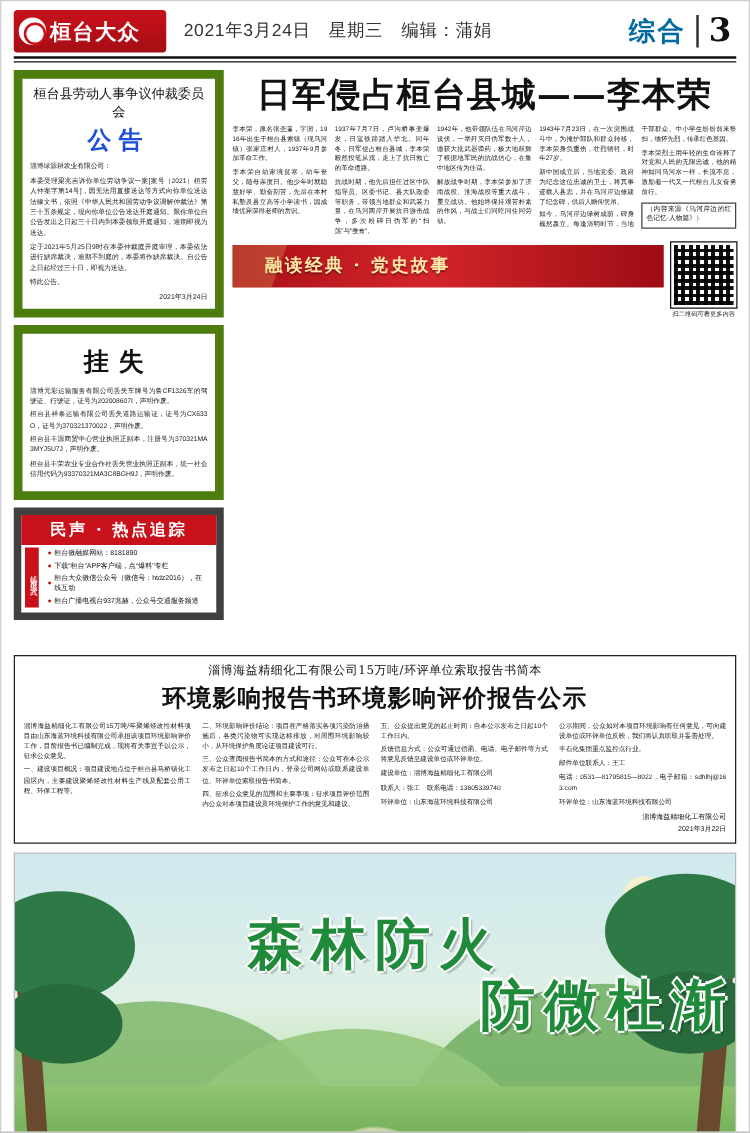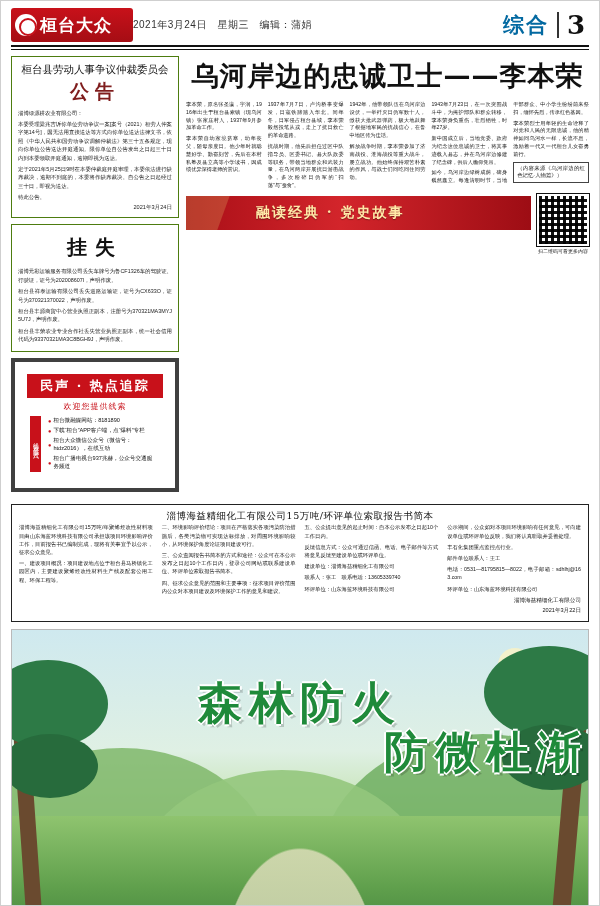--- a/index.html
+++ b/index.html
@@ -58,22 +58,23 @@
   }
   .logo-text {
     color: #fff;
     font-family: "DejaVu Serif", serif;
     font-size: 17px;
     font-weight: bold;
     letter-spacing: 1px;
     white-space: nowrap;
   }
   .masthead-meta {
-    font-size: 10px;
+    font-size: 14px;
     color: #333;
+    margin-left: 14px;
     letter-spacing: .5px;
     white-space: nowrap;
   }
   .masthead-right {
     margin-left: auto;
     display: flex;
     align-items: center;
     gap: 8px;
     padding-right: 4px;
   }
@@ -117,40 +118,40 @@
     width: 168px;
     flex: 0 0 168px;
   }
   .col-right {
     flex: 1 1 auto;
     min-width: 0;
   }
 
   
   .box {
-    border: 1px solid #4d7c0f;
+    border: 7px solid #4d7c0f;
     padding: 5px 6px;
     box-sizing: border-box;
     margin-bottom: 6px;
   }
   .notice-title {
     text-align: center;
     font-family: "DejaVu Serif", serif;
     font-size: 10.5px;
     line-height: 1.4;
     color: #111;
     margin-bottom: 2px;
   }
   .notice-big {
     text-align: center;
     font-family: "DejaVu Serif", serif;
     font-size: 19px;
     font-weight: bold;
     letter-spacing: 6px;
-    color: #7f1d1d;
+    color: #1d4ed8;
     margin: 1px 0 4px 0;
   }
   .tiny-text {
     font-size: 5.4px;
     line-height: 1.55;
     color: #1a1a1a;
     text-align: justify;
     word-break: break-all;
   }
   .tiny-text p { margin: 0 0 3px 0; }
@@ -167,23 +168,23 @@
     font-family: "DejaVu Serif", serif;
     font-size: 20px;
     font-weight: bold;
     letter-spacing: 8px;
     margin: 4px 0 6px 0;
     color: #111;
   }
 
   
   .hotline {
-    border: 4px solid #404040;
-    padding: 12px;
-    margin-bottom: 6px;
+    border: 6px solid #404040;
+    padding: 0;
+    margin-bottom: 22px;
   }
   .hotline-head {
     background: #c8111a;
     color: #fff;
     text-align: center;
     font-family: "DejaVu Serif", serif;
     font-weight: bold;
     font-size: 13px;
     letter-spacing: 2px;
     padding: 3px 0;
@@ -256,21 +257,20 @@
 
   
   .redstrip {
     margin-top: 6px;
     height: 34px;
     background: linear-gradient(90deg,#a90f17,#d3252b 45%,#9d0d14);
     position: relative;
     overflow: hidden;
     display: flex;
     align-items: center;
-    padding-left: 44px;
   }
   .redstrip-label {
     color: #ffe9a8;
     font-family: "DejaVu Serif", serif;
     font-weight: bold;
     font-size: 14px;
     letter-spacing: 2px;
     padding-left: 26px;
     text-shadow: 0 1px 1px rgba(0,0,0,.35);
     white-space: nowrap;
@@ -486,21 +486,20 @@
         <div class="tiny-text">
           <p>淄博元彩运输服务有限公司丢失车牌号为鲁CF1326车的驾驶证、行驶证，证号为202008607I，声明作废。</p>
           <p>桓台县祥泰运输有限公司丢失道路运输证，证号为CX633O，证号为370321370022，声明作废。</p>
           <p>桓台县丰源商贸中心营业执照正副本，注册号为370321MA3MYJ5U7J，声明作废。</p>
           <p>桓台县丰荣农业专业合作社丢失营业执照正副本，统一社会信用代码为93370321MA3C8BGH9J，声明作废。</p>
         </div>
       </div>
 
       <div class="hotline">
         <div class="hotline-head">民声 · 热点追踪</div>
-        <div class="hotline-sub">欢迎您提供线索</div>
         <div class="hotline-body">
           <div class="hotline-tag">线索提供方式</div>
           <div class="hotline-lines">
             <div class="hotline-row">
               <span class="bullet">●</span>
               <span>桓台微融媒网站：8181890</span>
             </div>
             <div class="hotline-row">
               <span class="bullet">●</span>
               <span>下载“桓台”APP客户端，点“爆料”专栏</span>
@@ -513,21 +512,21 @@
               <span class="bullet">●</span>
               <span>桓台广播电视台937兆赫，公众号交通服务频道</span>
             </div>
           </div>
         </div>
       </div>
 
     </div>
 
     <div class="col-right">
-      <div class="headline">乌河岸边的忠诚卫士——李本荣</div>
+      <div class="headline">日军侵占桓台县城——李本荣</div>
 
       <div class="article-cols">
         <p>李本荣，原名张圣瀛，字润，1916年出生于桓台县索镇（现乌河镇）张家庄村人，1937年9月参加革命工作。</p>
         <p>李本荣自幼家境贫寒，幼年丧父，随母亲度日。他少年时就聪慧好学、勤奋刻苦，先后在本村私塾及县立高等小学读书，因成绩优异深得老师的赏识。</p>
         <p>1937年7月7日，卢沟桥事变爆发，日寇铁蹄踏入华北。同年冬，日军侵占桓台县城，李本荣毅然投笔从戎，走上了抗日救亡的革命道路。</p>
         <p>抗战时期，他先后担任过区中队指导员、区委书记、县大队政委等职务，带领当地群众和武装力量，在乌河两岸开展抗日游击战争，多次粉碎日伪军的“扫荡”与“蚕食”。</p>
         <p>1942年，他带领队伍在乌河岸边设伏，一举歼灭日伪军数十人，缴获大批武器弹药，极大地鼓舞了根据地军民的抗战信心，在鲁中地区传为佳话。</p>
         <p>解放战争时期，李本荣参加了济南战役、淮海战役等重大战斗，屡立战功。他始终保持艰苦朴素的作风，与战士们同吃同住同劳动。</p>
         <p>1943年7月23日，在一次突围战斗中，为掩护部队和群众转移，李本荣身负重伤，壮烈牺牲，时年27岁。</p>
         <p>新中国成立后，当地党委、政府为纪念这位忠诚的卫士，将其事迹载入县志，并在乌河岸边修建了纪念碑，供后人瞻仰凭吊。</p>
@@ -543,20 +542,21 @@
         <div class="qr-wrap">
           <div class="qr"></div>
           <div class="qr-cap">扫二维码可看更多内容</div>
         </div>
       </div>
     </div>
   </div>
 
   <div class="eia">
     <div class="eia-line1">淄博海益精细化工有限公司15万吨/环评单位索取报告书简本</div>
+    <div class="eia-title">环境影响报告书环境影响评价报告公示</div>
     <div class="eia-cols">
       <p>淄博海益精细化工有限公司15万吨/年聚烯烃改性材料项目由山东海蓝环境科技有限公司承担该项目环境影响评价工作，目前报告书已编制完成，现将有关事宜予以公示，征求公众意见。</p>
       <p>一、建设项目概况：项目建设地点位于桓台县马桥镇化工园区内，主要建设聚烯烃改性材料生产线及配套公用工程、环保工程等。</p>
       <p>二、环境影响评价结论：项目在严格落实各项污染防治措施后，各类污染物可实现达标排放，对周围环境影响较小，从环境保护角度论证项目建设可行。</p>
       <p>三、公众查阅报告书简本的方式和途径：公众可在本公示发布之日起10个工作日内，登录公司网站或联系建设单位、环评单位索取报告书简本。</p>
       <p>四、征求公众意见的范围和主要事项：征求项目评价范围内公众对本项目建设及环境保护工作的意见和建议。</p>
       <p>五、公众提出意见的起止时间：自本公示发布之日起10个工作日内。</p>
       <p>反馈信息方式：公众可通过信函、电话、电子邮件等方式将意见反馈至建设单位或环评单位。</p>
       <p>建设单位：淄博海益精细化工有限公司</p>
       <p>联系人：张工　联系电话：13605339740</p>

